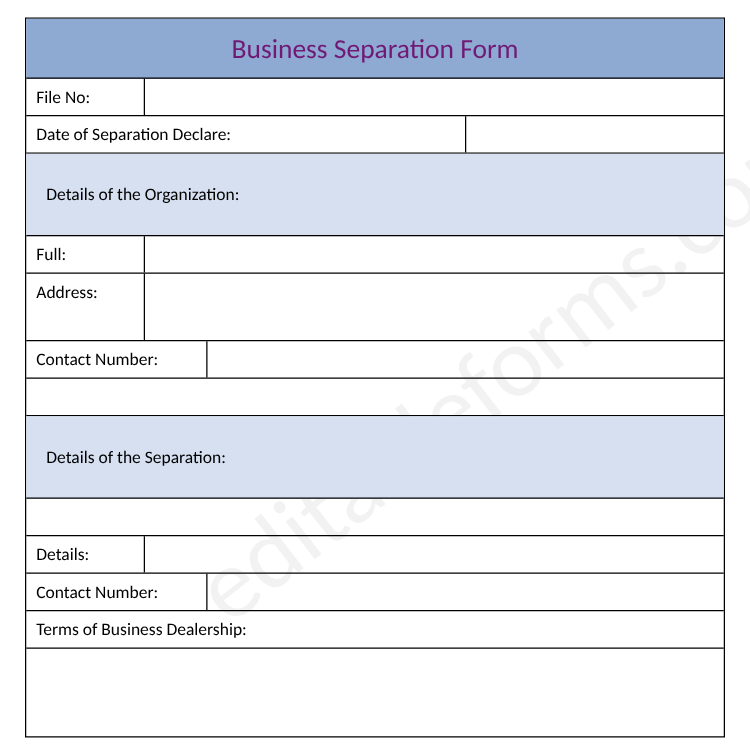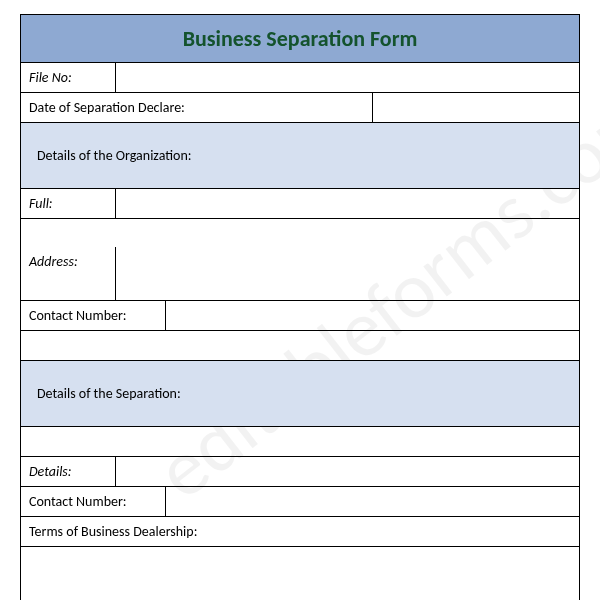--- a/index.html
+++ b/index.html
@@ -32,45 +32,45 @@
     position: relative;
     z-index: 1;
     background: transparent;
   }
   .title-row {
     background: #8ea9d2;
     text-align: center;
     padding: 10px 0;
     border-bottom: 1px solid #000;
     font-size: 22px;
-    font-weight: bold;
-    color: #14532d;
+    font-weight: normal;
+    color: #701a75;
   }
   .row {
     display: flex;
     border-bottom: 1px solid #000;
     min-height: 30px;
     font-size: 14px;
     background: transparent;
   }
   .row:last-child { border-bottom: none; }
   .section-header {
     background: #d6e0f0;
     padding: 18px 8px;
     font-size: 14px;
   }
   .cell {
     padding: 6px 8px;
     border-right: 1px solid #000;
   }
   .cell:last-child { border-right: none; }
-  .label-narrow { width: 95px; flex-shrink: 0; font-style: italic; }
+  .label-narrow { width: 95px; flex-shrink: 0; }
   .label-contact { width: 145px; flex-shrink: 0; }
   .fill { flex: 1; }
-  .tall { min-height: 54px; margin-top: 28px; }
+  .tall { min-height: 54px; }
   .terms-body { min-height: 70px; }
   .full-cell { padding: 6px 8px; width: 100%; }
 </style>
 </head>
 <body>
 
 <div class="watermark">
   <span>editableforms.com</span>
 </div>
 

